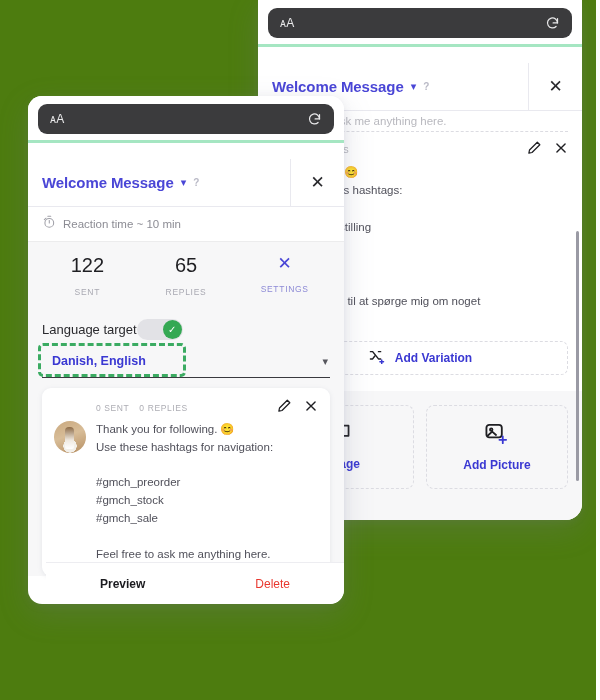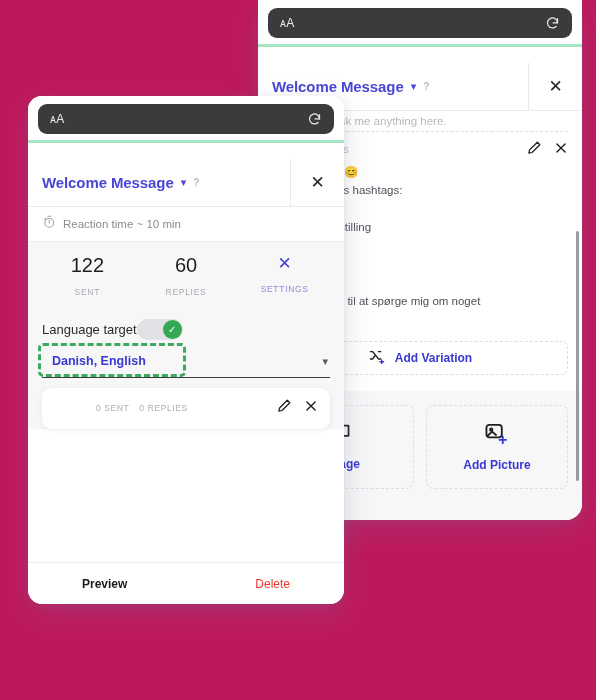--- a/index.html
+++ b/index.html
@@ -9,21 +9,21 @@
     height: 700px;
     background: #ffffff;
     font-family: "Liberation Sans", sans-serif;
     overflow: hidden;
   }
 
   #stage {
     position: relative;
     width: 596px;
     height: 700px;
-    background: #be185d;
+    background: #4d7c0f;
   }
 
   
   .panel {
     position: absolute;
     background: #ffffff;
     border-radius: 14px;
     overflow: hidden;
     box-shadow: 0 10px 30px rgba(120,125,150,0.22),
                 0 2px 8px rgba(120,125,150,0.12);
@@ -267,21 +267,21 @@
     font-size: 11.5px;
     color: #50505a;
     line-height: 1.55;
     flex: 1;
     white-space: pre-wrap;
   }
 
   
   .footer {
     position: absolute;
-    left: 0; right: 0; bottom: 0;
+    left: 18px; right: 0; bottom: 0;
     background: #ffffff;
     border-top: 1px solid #ededf1;
     height: 42px;
     display: flex;
     align-items: center;
     justify-content: space-between;
     padding: 0 54px;
     border-radius: 0 0 14px 14px;
   }
   .btn-preview {
@@ -519,21 +519,21 @@
       </span>
       <span class="reactiontext">Reaction time ~ 10 min</span>
     </div>
 
     <div class="statsbar">
       <div class="stat">
         <div class="statnum">122</div>
         <div class="statlbl">SENT</div>
       </div>
       <div class="stat">
-        <div class="statnum">60</div>
+        <div class="statnum">65</div>
         <div class="statlbl">REPLIES</div>
       </div>
       <div class="stat">
         <div class="staticon">✕</div>
         <div class="statlbl accent">SETTINGS</div>
       </div>
     </div>
 
     <div class="langsection">
       <div class="langrow">
@@ -562,20 +562,31 @@
               </svg>
             </span>
             <span>
               <svg width="14" height="14" viewBox="0 0 24 24" stroke="#1f1f23" stroke-width="2.4" stroke-linecap="round">
                 <path d="M5 5l14 14M19 5L5 19"></path>
               </svg>
             </span>
           </span>
         </div>
 
+        <div class="msgbody">
+          <span class="avatar"></span>
+          <span class="msgtext">Thank you for following. 😊
+Use these hashtags for navigation:
+
+#gmch_preorder
+#gmch_stock
+#gmch_sale
+
+Feel free to ask me anything here.</span>
+        </div>
       </div>
     </div>
 
     <div class="footer">
       <span class="btn-preview">Preview</span>
       <span class="btn-delete">Delete</span>
     </div>
   </div>
 
 </div>

